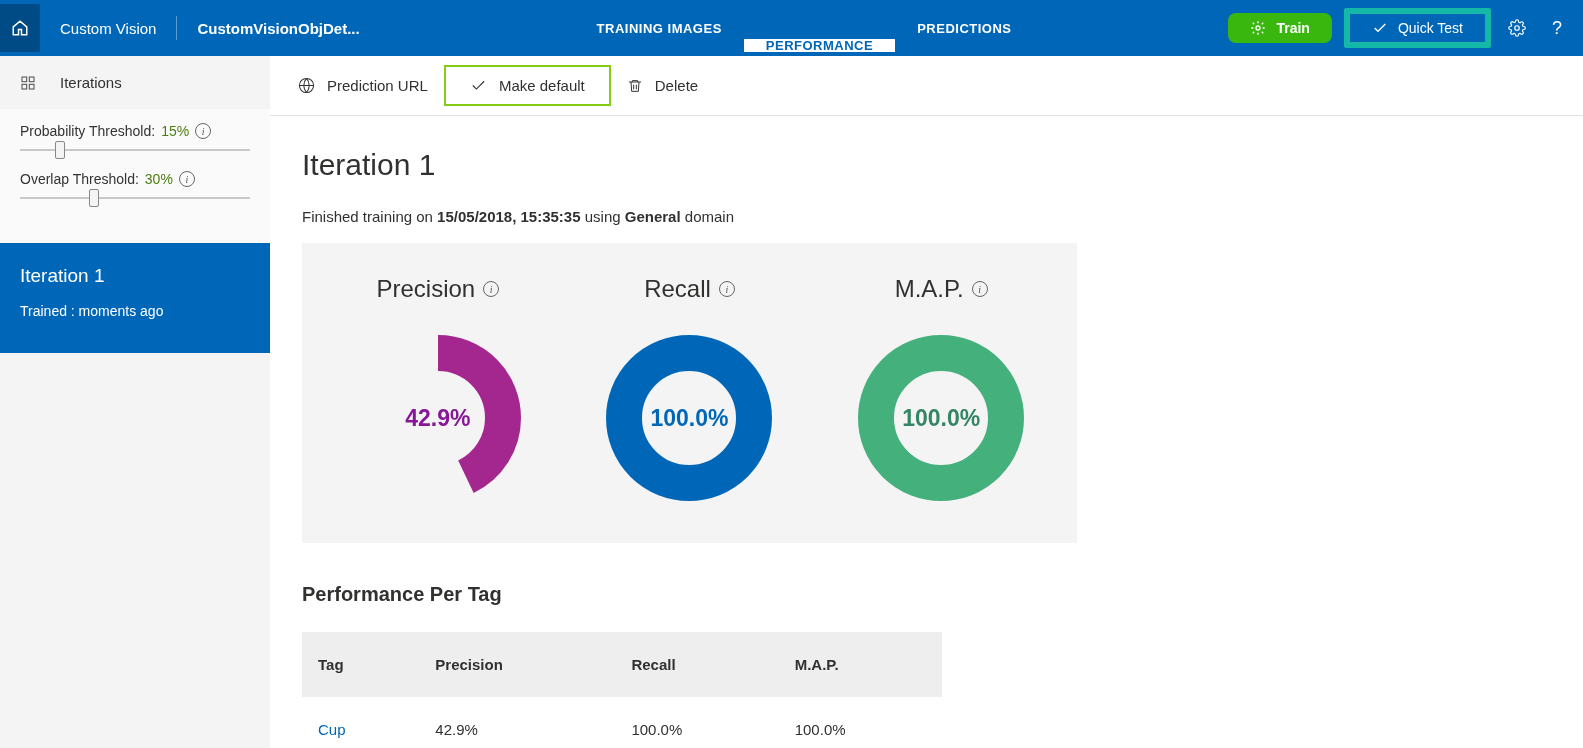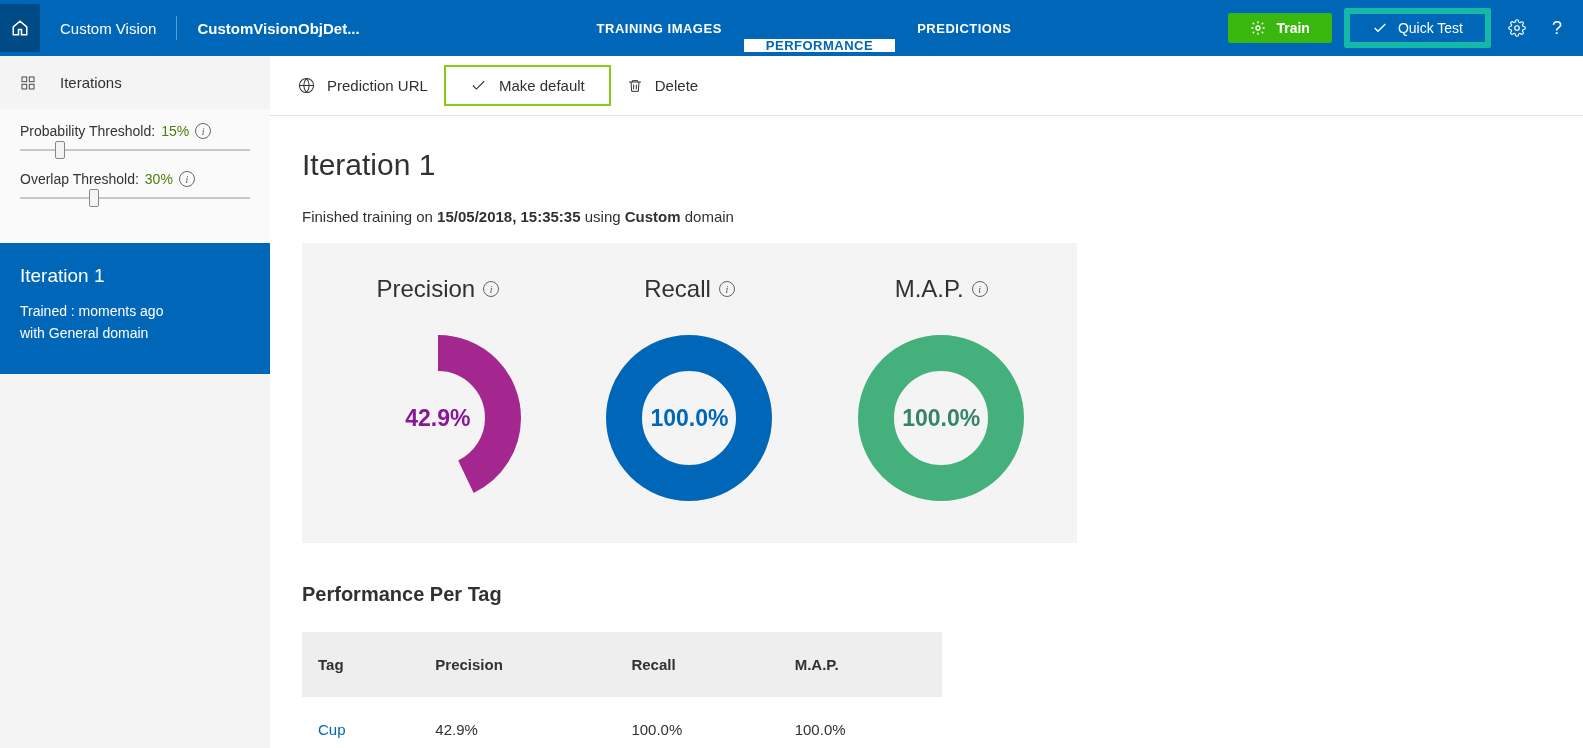--- a/index.html
+++ b/index.html
@@ -8,21 +8,21 @@
     
     .header { background: #0067b8; height: 56px; display: flex; align-items: center; color: #fff; }
     .home-btn { width: 40px; height: 48px; display: flex; align-items: center; justify-content: center; background: #004b85; }
     .brand { padding: 0 20px; font-size: 15px; }
     .separator { width: 1px; height: 24px; background: rgba(255,255,255,.35); }
     .project { padding: 0 20px; font-weight: 600; font-size: 15px; }
     .tabs { display: flex; margin-left: auto; margin-right: auto; height: 48px; }
     .tab { padding: 0 22px; display: flex; align-items: center; font-size: 13px; font-weight: 600; letter-spacing: .5px; cursor: pointer; }
     .tab.active { background: #fff; color: #0067b8; margin-top: 35px; }
     .right-actions { display: flex; align-items: center; gap: 12px; padding-right: 12px; }
-    .btn-train { background: #3ab70f; color: #fff; border: none; border-radius: 2px; padding: 7px 22px; font-size: 14px; font-weight: 600; display: inline-flex; align-items: center; gap: 10px; cursor: pointer; }
+    .btn-train { background: #3ab70f; color: #fff; border: none; border-radius: 8px; padding: 7px 22px; font-size: 14px; font-weight: 600; display: inline-flex; align-items: center; gap: 10px; cursor: pointer; }
     .btn-quicktest { background: transparent; color: #fff; border: 6px solid #14b8a6; border-radius: 2px; padding: 6px 22px; font-size: 14px; display: inline-flex; align-items: center; gap: 10px; cursor: pointer; }
     .icon-btn { width: 28px; height: 28px; display: flex; align-items: center; justify-content: center; cursor: pointer; }
 
     
     .layout { display: flex; min-height: calc(100vh - 48px); }
 
     
     .sidebar { width: 270px; background: #f4f4f4; }
     .side-header { padding: 18px 20px; display: flex; align-items: center; gap: 24px; font-size: 15px; }
     .thresholds { padding: 14px 20px 24px; background: #fafafa; }
@@ -143,21 +143,20 @@
         <div class="slider-track">
             <div class="slider-thumb" style="left:30%"></div>
           </div>
       </div>
     </div>
 
     <div class="iteration-card">
       <div class="title">Iteration 1</div>
       <div class="meta">
         <div>Trained : moments ago</div>
-        <div>with General domain</div>
       </div>
     </div>
   </div>
 
   <div class="main">
     <div class="toolbar">
       <div class="tool-item">
         <svg width="17" height="17" viewBox="0 0 24 24" fill="none" stroke="#333" stroke-width="1.5">
             <circle cx="12" cy="12" r="10"></circle>
             <path d="M2 12h20M12 2a15 15 0 0 1 0 20M12 2a15 15 0 0 0 0 20"></path>
@@ -175,21 +174,21 @@
             <path d="M3 6h18M8 6V4h8v2M6 6l1 14h10l1-14M10 10v7M14 10v7"></path>
           </svg>
         <span>Delete</span>
       </div>
     </div>
 
     <div class="content">
       <div class="page-title">Iteration 1</div>
 
       <div class="status-line">
-        <span>Finished training on </span><b>15/05/2018, 15:35:35</b><span> using </span><b>Custom</b><span> domain</span>
+        <span>Finished training on </span><b>15/05/2018, 15:35:35</b><span> using </span><b>General</b><span> domain</span>
       </div>
 
       <div class="metrics-box">
         <div class="metric">
           <div class="metric-title">
             <span>Precision</span>
             <span class="info-icon">i</span>
           </div>
           <div class="ring-wrap">
             <svg width="170" height="170" viewBox="0 0 170 170">

